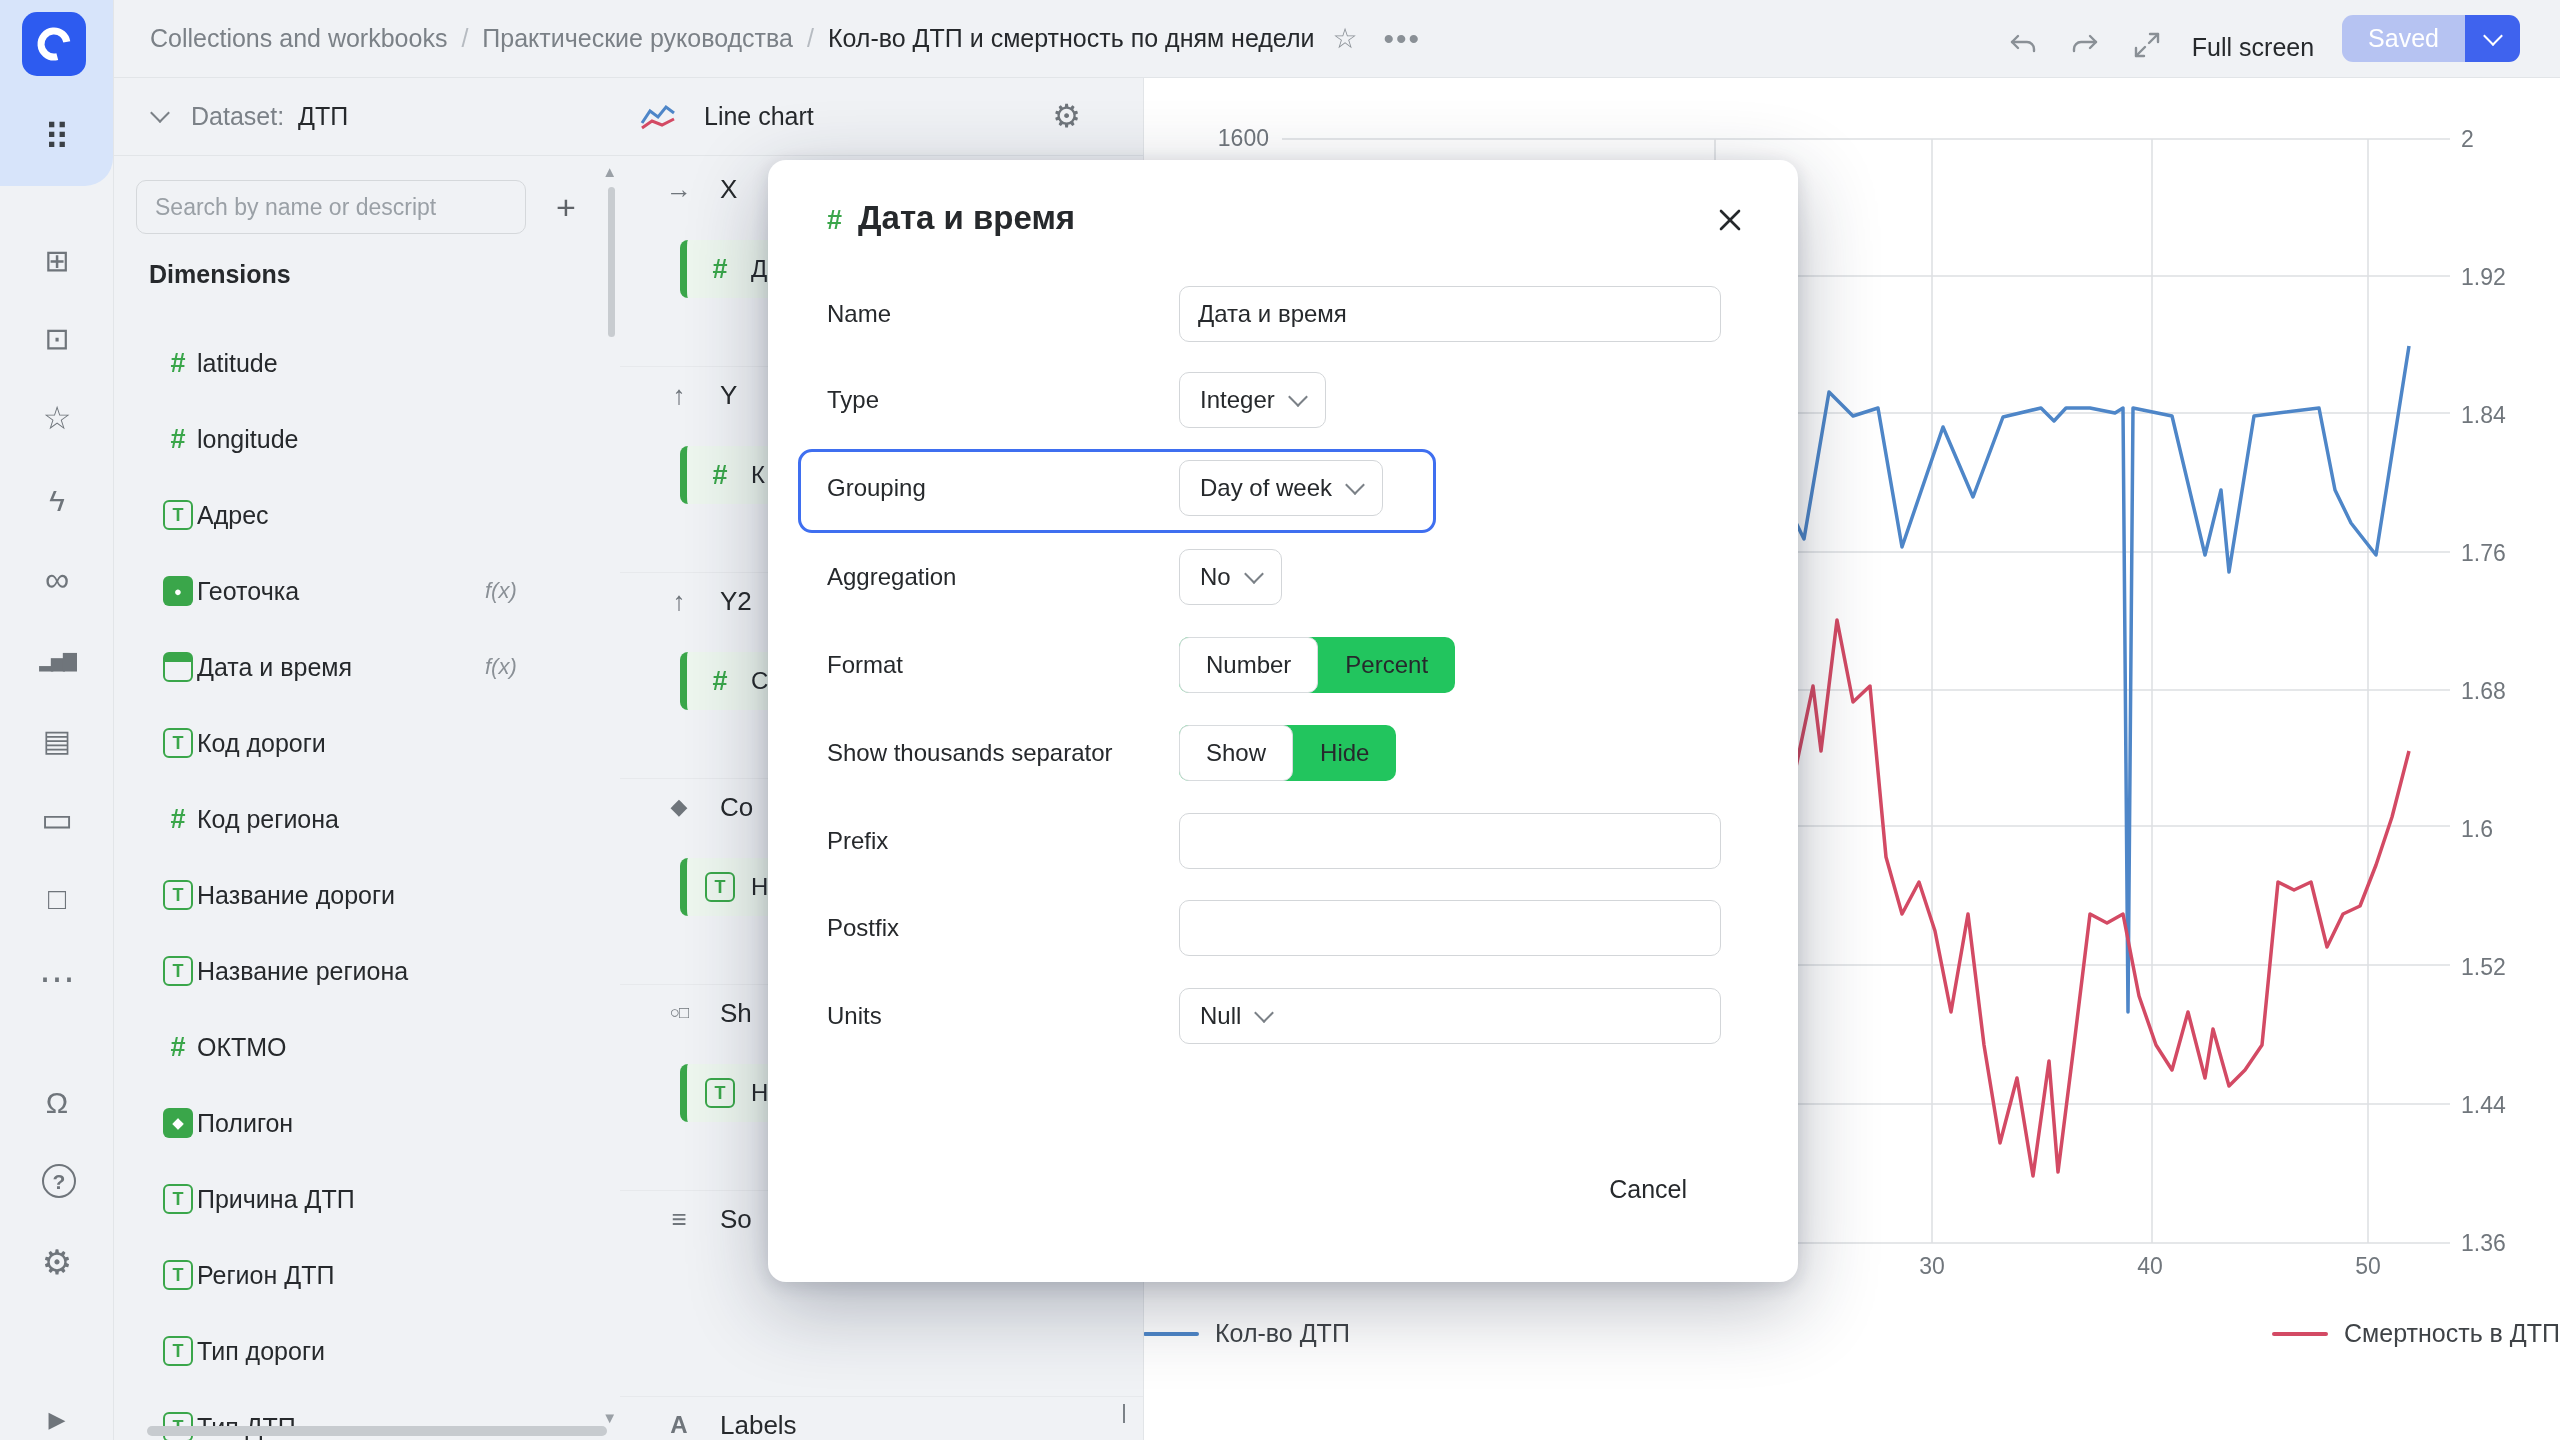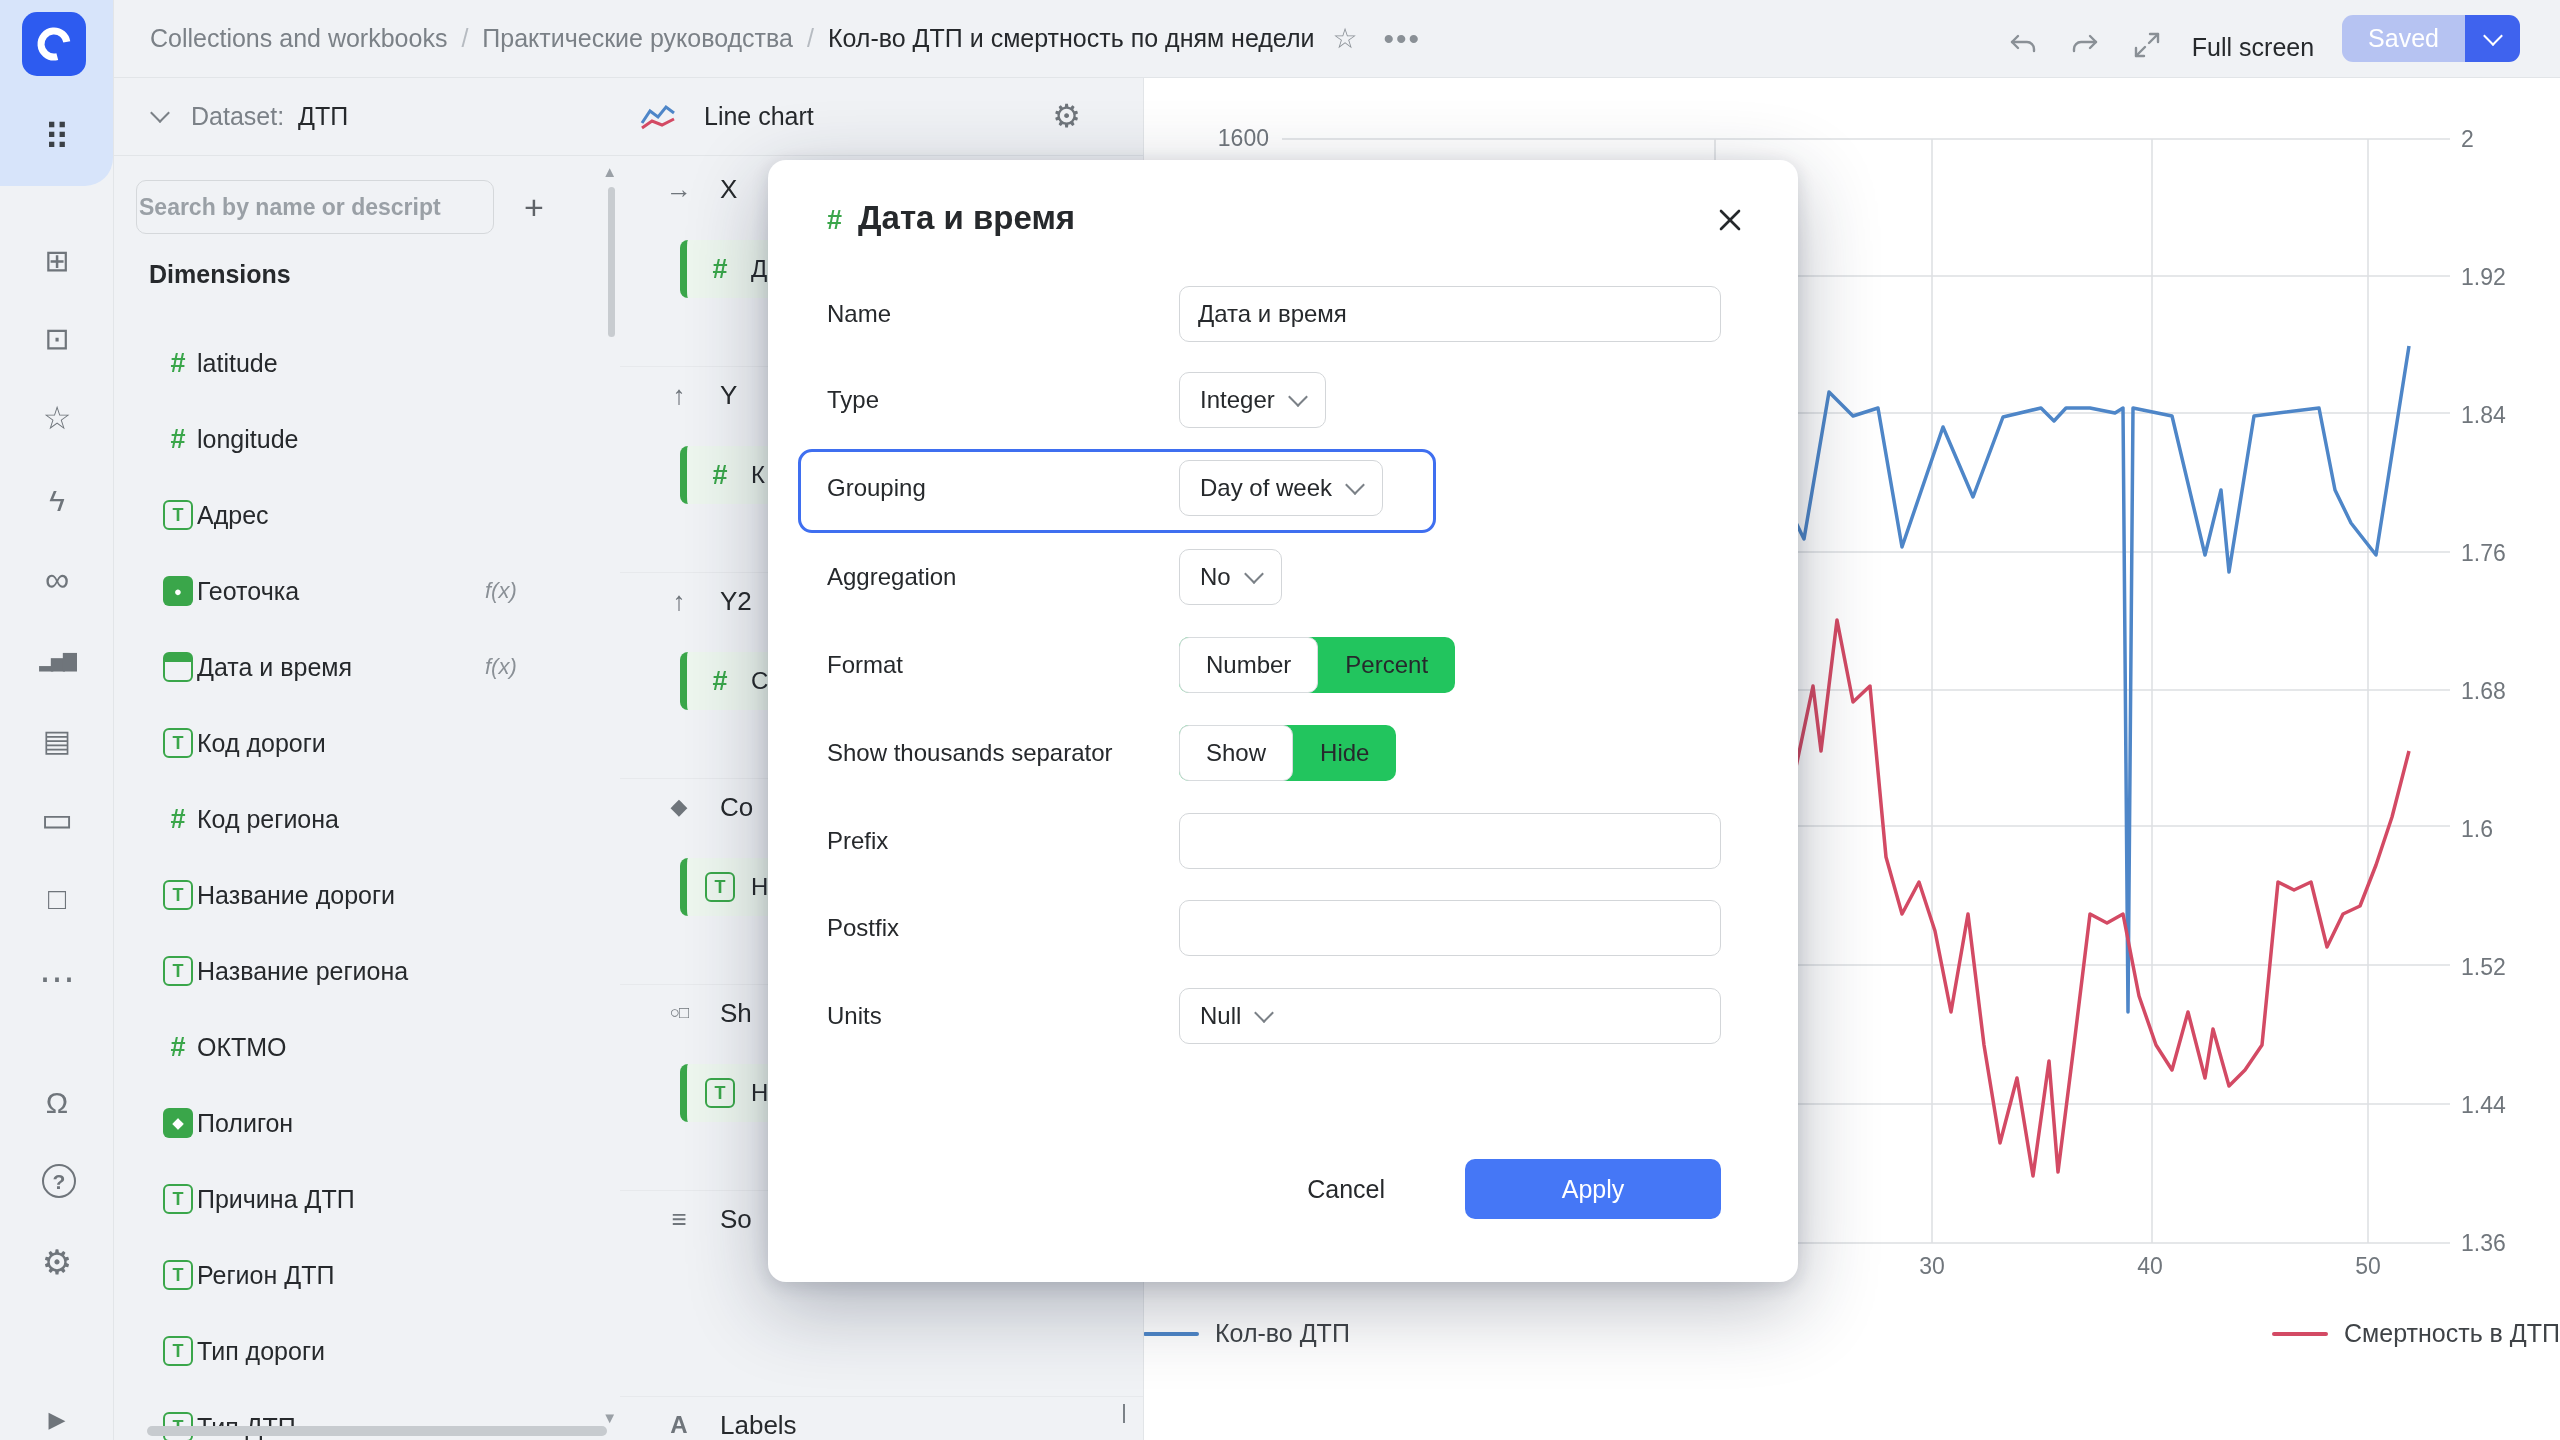--- a/index.html
+++ b/index.html
@@ -44,21 +44,21 @@
   .chev{width:12px;height:12px;border-right:2.5px solid #7b8187;border-bottom:2.5px solid #7b8187;transform:rotate(45deg);flex:0 0 auto;}
   .chev-white{border-color:#fff;margin-top:-5px;}
 
   
   #dataset-panel{position:absolute;left:113px;top:77px;width:507px;bottom:0;background:#f0f2f5;border-right:1.5px solid #e2e5e8;z-index:3;}
   #ds-header{height:78px;border-bottom:1.5px solid #e2e5e8;display:flex;align-items:center;padding-left:40px;font-size:25px;text-align:right;}
   #ds-header .chev{margin-right:24px;margin-top:-6px;}
   #ds-label{color:#7b8187;}
   #ds-name{color:#26292c;margin-left:14px;}
   #ds-search-row{display:flex;align-items:center;margin:24px 0 0 23px;gap:14px;}
-  #search-input{width:352px;height:52px;border:1.5px solid #d5d8db;border-radius:10px;background:transparent;padding:0 2px;font-size:23px;color:#26292c;font-family:inherit;outline:none;font-weight:bold;}
+  #search-input{width:352px;height:52px;border:1.5px solid #d5d8db;border-radius:10px;background:transparent;padding:0 18px;font-size:23px;color:#26292c;font-family:inherit;outline:none;}
   #search-input::placeholder{color:#9aa0a6;}
   #add-field-btn{width:52px;height:52px;border:none;background:transparent;border-radius:10px;color:#5f6368;font-size:34px;line-height:1;display:flex;align-items:center;justify-content:center;}
   #dimensions-title{margin:26px 0 0 36px;font-size:25px;font-weight:700;}
   #field-list{position:absolute;left:0;top:248px;right:0;bottom:0;overflow:hidden;}
   .field-row{position:relative;height:76px;display:flex;align-items:center;padding-left:50px;gap:4px;font-size:25px;}
   .f-icon{width:30px;height:30px;display:flex;align-items:center;justify-content:center;flex:0 0 auto;}
   .number-icon::before{content:"#";color:#3aa64a;font-weight:700;font-size:27px;}
   .text-icon{border:2.5px solid #3aa64a;border-radius:6px;width:26px;height:26px;}
   .text-icon::before{content:"T";color:#3aa64a;font-weight:700;font-size:18px;}
   .geopoint-icon{background:#3aa64a;border-radius:6px;}
@@ -501,15 +501,14 @@
   <input class="m-input m-ctrl" style="top: 740px; width: 542px;" value="">
 
   <div class="m-label" style="top:828px">Units</div>
   <div class="select select-full m-ctrl" style="top:828px">
     <span>Null</span>
     <span class="chev"></span>
   </div>
 
   <div id="modal-buttons">
     <button id="cancel-btn">Cancel</button>
-    <button id="apply-btn">Apply</button>
   </div>
 </div>
 
 </body></html>

